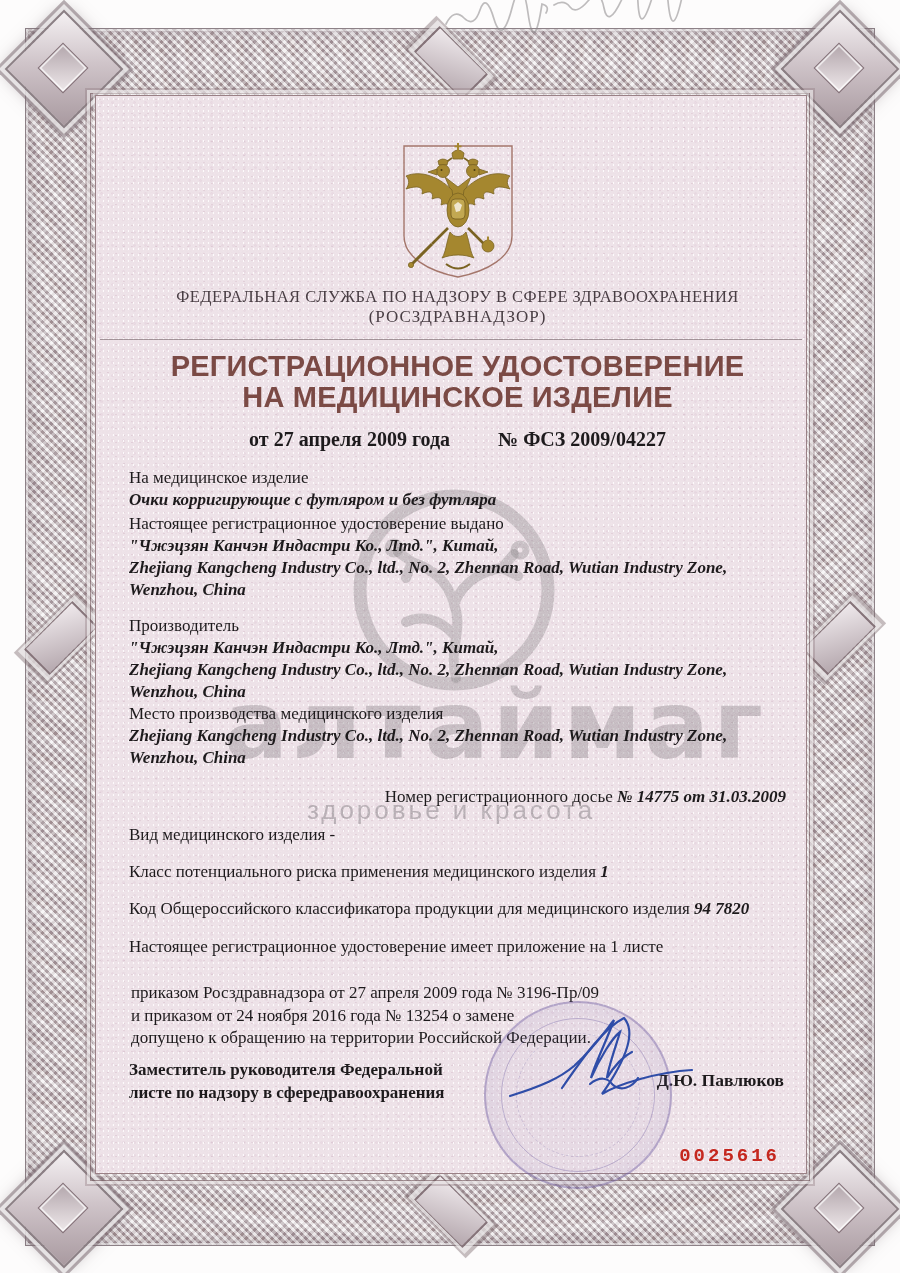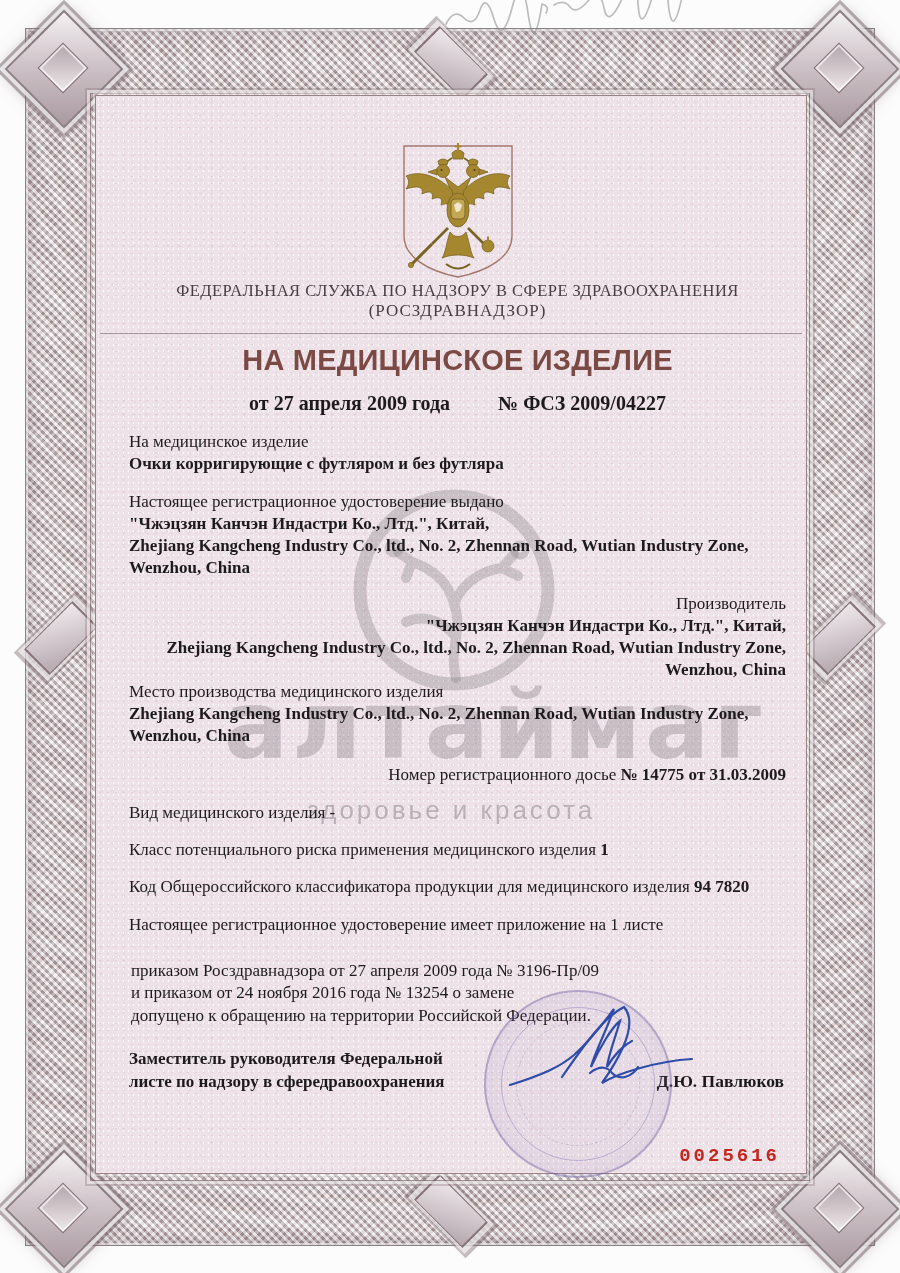--- a/index.html
+++ b/index.html
@@ -49,37 +49,37 @@
   .watermark{position:absolute;inset:0;z-index:1;pointer-events:none;}
   .wm-logo{position:absolute;left:248px;top:386px;}
   .wm-brand{position:absolute;left:128px;top:574px;font-family:"DejaVu Sans",sans-serif;
     font-weight:bold;font-size:95px;letter-spacing:4px;color:rgba(102,96,102,.34);}
   .wm-tagline{position:absolute;left:0;top:699px;width:100%;text-align:center;
     font-family:Liberation Sans, sans-serif;font-size:26px;letter-spacing:3px;color:rgba(112,106,112,.5);}
 
   
   .content{position:relative;z-index:3;padding:0 20px 0 33px;}
   .emblem-wrap{text-align:center;margin-top:44px;height:142px;}
-  .agency{text-align:center;font-size:16.5px;letter-spacing:.5px;color:#483d43;line-height:1.05;}
+  .agency{margin-top:6px;text-align:center;font-size:16.5px;letter-spacing:.5px;color:#483d43;line-height:1.05;}
   .agency .l2{font-size:17px;margin-top:3px;letter-spacing:1px;}
   .divider{margin:13px -16px 0 -29px;border-top:1px solid rgba(99,78,84,.55);}
   .doc-title{margin-top:11px;text-align:center;font-family:"Liberation Sans",sans-serif;
     font-weight:bold;font-size:29px;line-height:1.05;color:#7b4a45;letter-spacing:.2px;}
   .date-row{margin-top:16px;text-align:center;font-weight:bold;font-size:20px;color:#17151  6;}
   .date-row .num{margin-left:48px;}
   .body{font-size:17px;}
   .blk{line-height:22px;}
   .b-device{margin-top:16px;}
-  .b-issued{margin-top:16px;} .b-manuf{margin-top:14px;text-align:right;} .b-site{}
+  .b-issued{margin-top:2px;} .b-manuf{margin-top:14px;} .b-site{}
   .b-dossier{margin-top:17px;text-align:right;} .b-kind{margin-top:16px;} .b-risk{margin-top:15px;}
   .b-okp{margin-top:15px;} .b-annex{margin-top:16px;}
   .b-orders{margin-top:24px;line-height:22.5px;padding-left:2px;}
-  .bold{font-weight:bold;}
-  .sig-row{margin-top:20px;position:relative;display:flex;justify-content:space-between;
-    align-items:flex-end;font-weight:bold;line-height:23px;font-size:17px;}
+  .bold{font-weight:bold;font-style:italic;}
+  .sig-row{margin-top:8px;position:relative;display:flex;justify-content:space-between;
+    align-items:center;font-weight:bold;line-height:23px;font-size:17px;}
   .signer{padding-right:2px;font-size:17.5px;white-space:nowrap;}
   .signature-svg{position:absolute;left:377px;top:-44px;z-index:2;}
   .stamp{position:absolute;left:355px;top:-57px;width:184px;height:184px;border-radius:50%;
     border:2px solid rgba(104,86,158,.38);filter:blur(.4px);z-index:1;
     background:radial-gradient(circle, rgba(122,102,172,.06) 55%, rgba(122,102,172,.12) 72%, transparent 75%);}
   .stamp::before{content:"";position:absolute;inset:15px;border-radius:50%;border:1.6px solid rgba(104,86,158,.34);}
   .stamp::after{content:"";position:absolute;inset:30px;border-radius:50%;border:1.4px dashed rgba(104,86,158,.22);}
   .serial{position:absolute;right:26px;bottom:6px;z-index:4;font-family:"Liberation Mono",monospace;
     font-weight:bold;font-size:19px;letter-spacing:3px;color:#c5271f;text-align:center;}
   .scribble{position:absolute;left:440px;top:0;z-index:5;}
@@ -163,20 +163,21 @@
       </div>
 
       <div class="agency">
         <div class="l1">ФЕДЕРАЛЬНАЯ СЛУЖБА ПО НАДЗОРУ В СФЕРЕ ЗДРАВООХРАНЕНИЯ</div>
         <div class="l2">(РОСЗДРАВНАДЗОР)</div>
       </div>
 
       <div class="divider"></div>
 
       <div class="doc-title">
+        <div>РЕГИСТРАЦИОННОЕ УДОСТОВЕРЕНИЕ</div>
         <div>НА МЕДИЦИНСКОЕ ИЗДЕЛИЕ</div>
       </div>
       <div class="date-row">
         <span>от  27 апреля 2009 года</span><span class="num">№  ФСЗ 2009/04227</span>
       </div>
 
       <div class="body">
 
         <div class="blk b-device">
           <div>На медицинское изделие</div>

